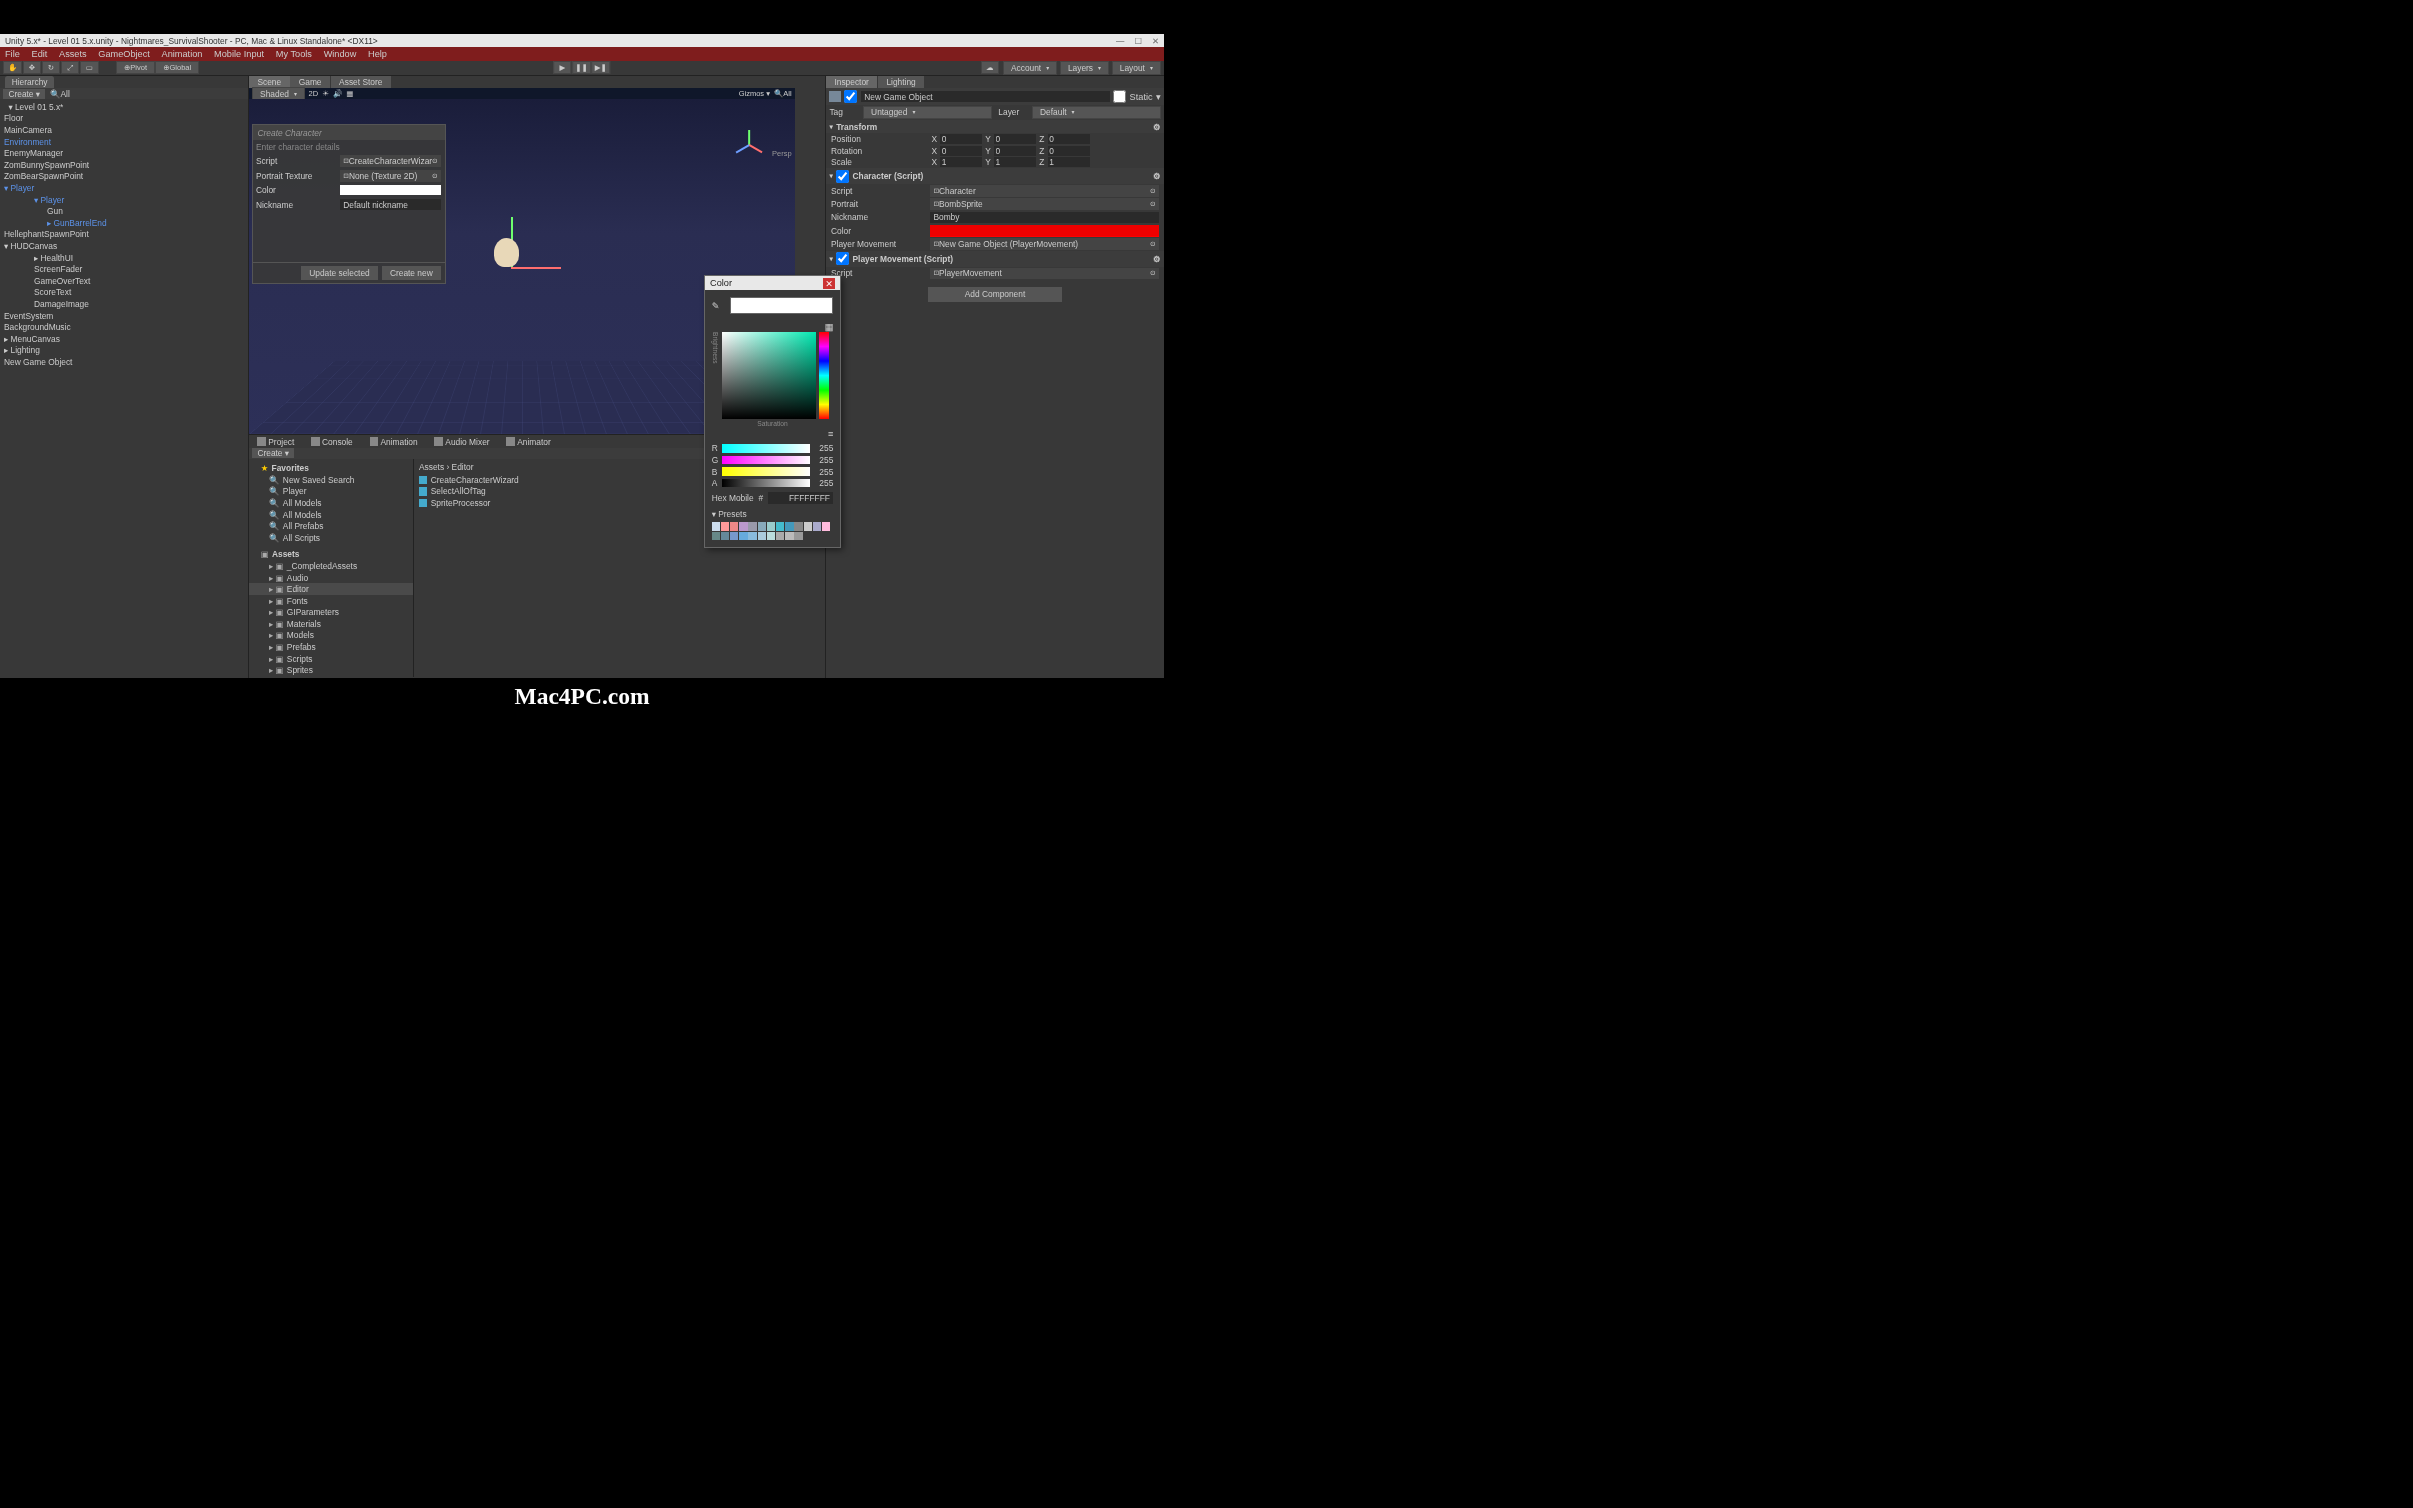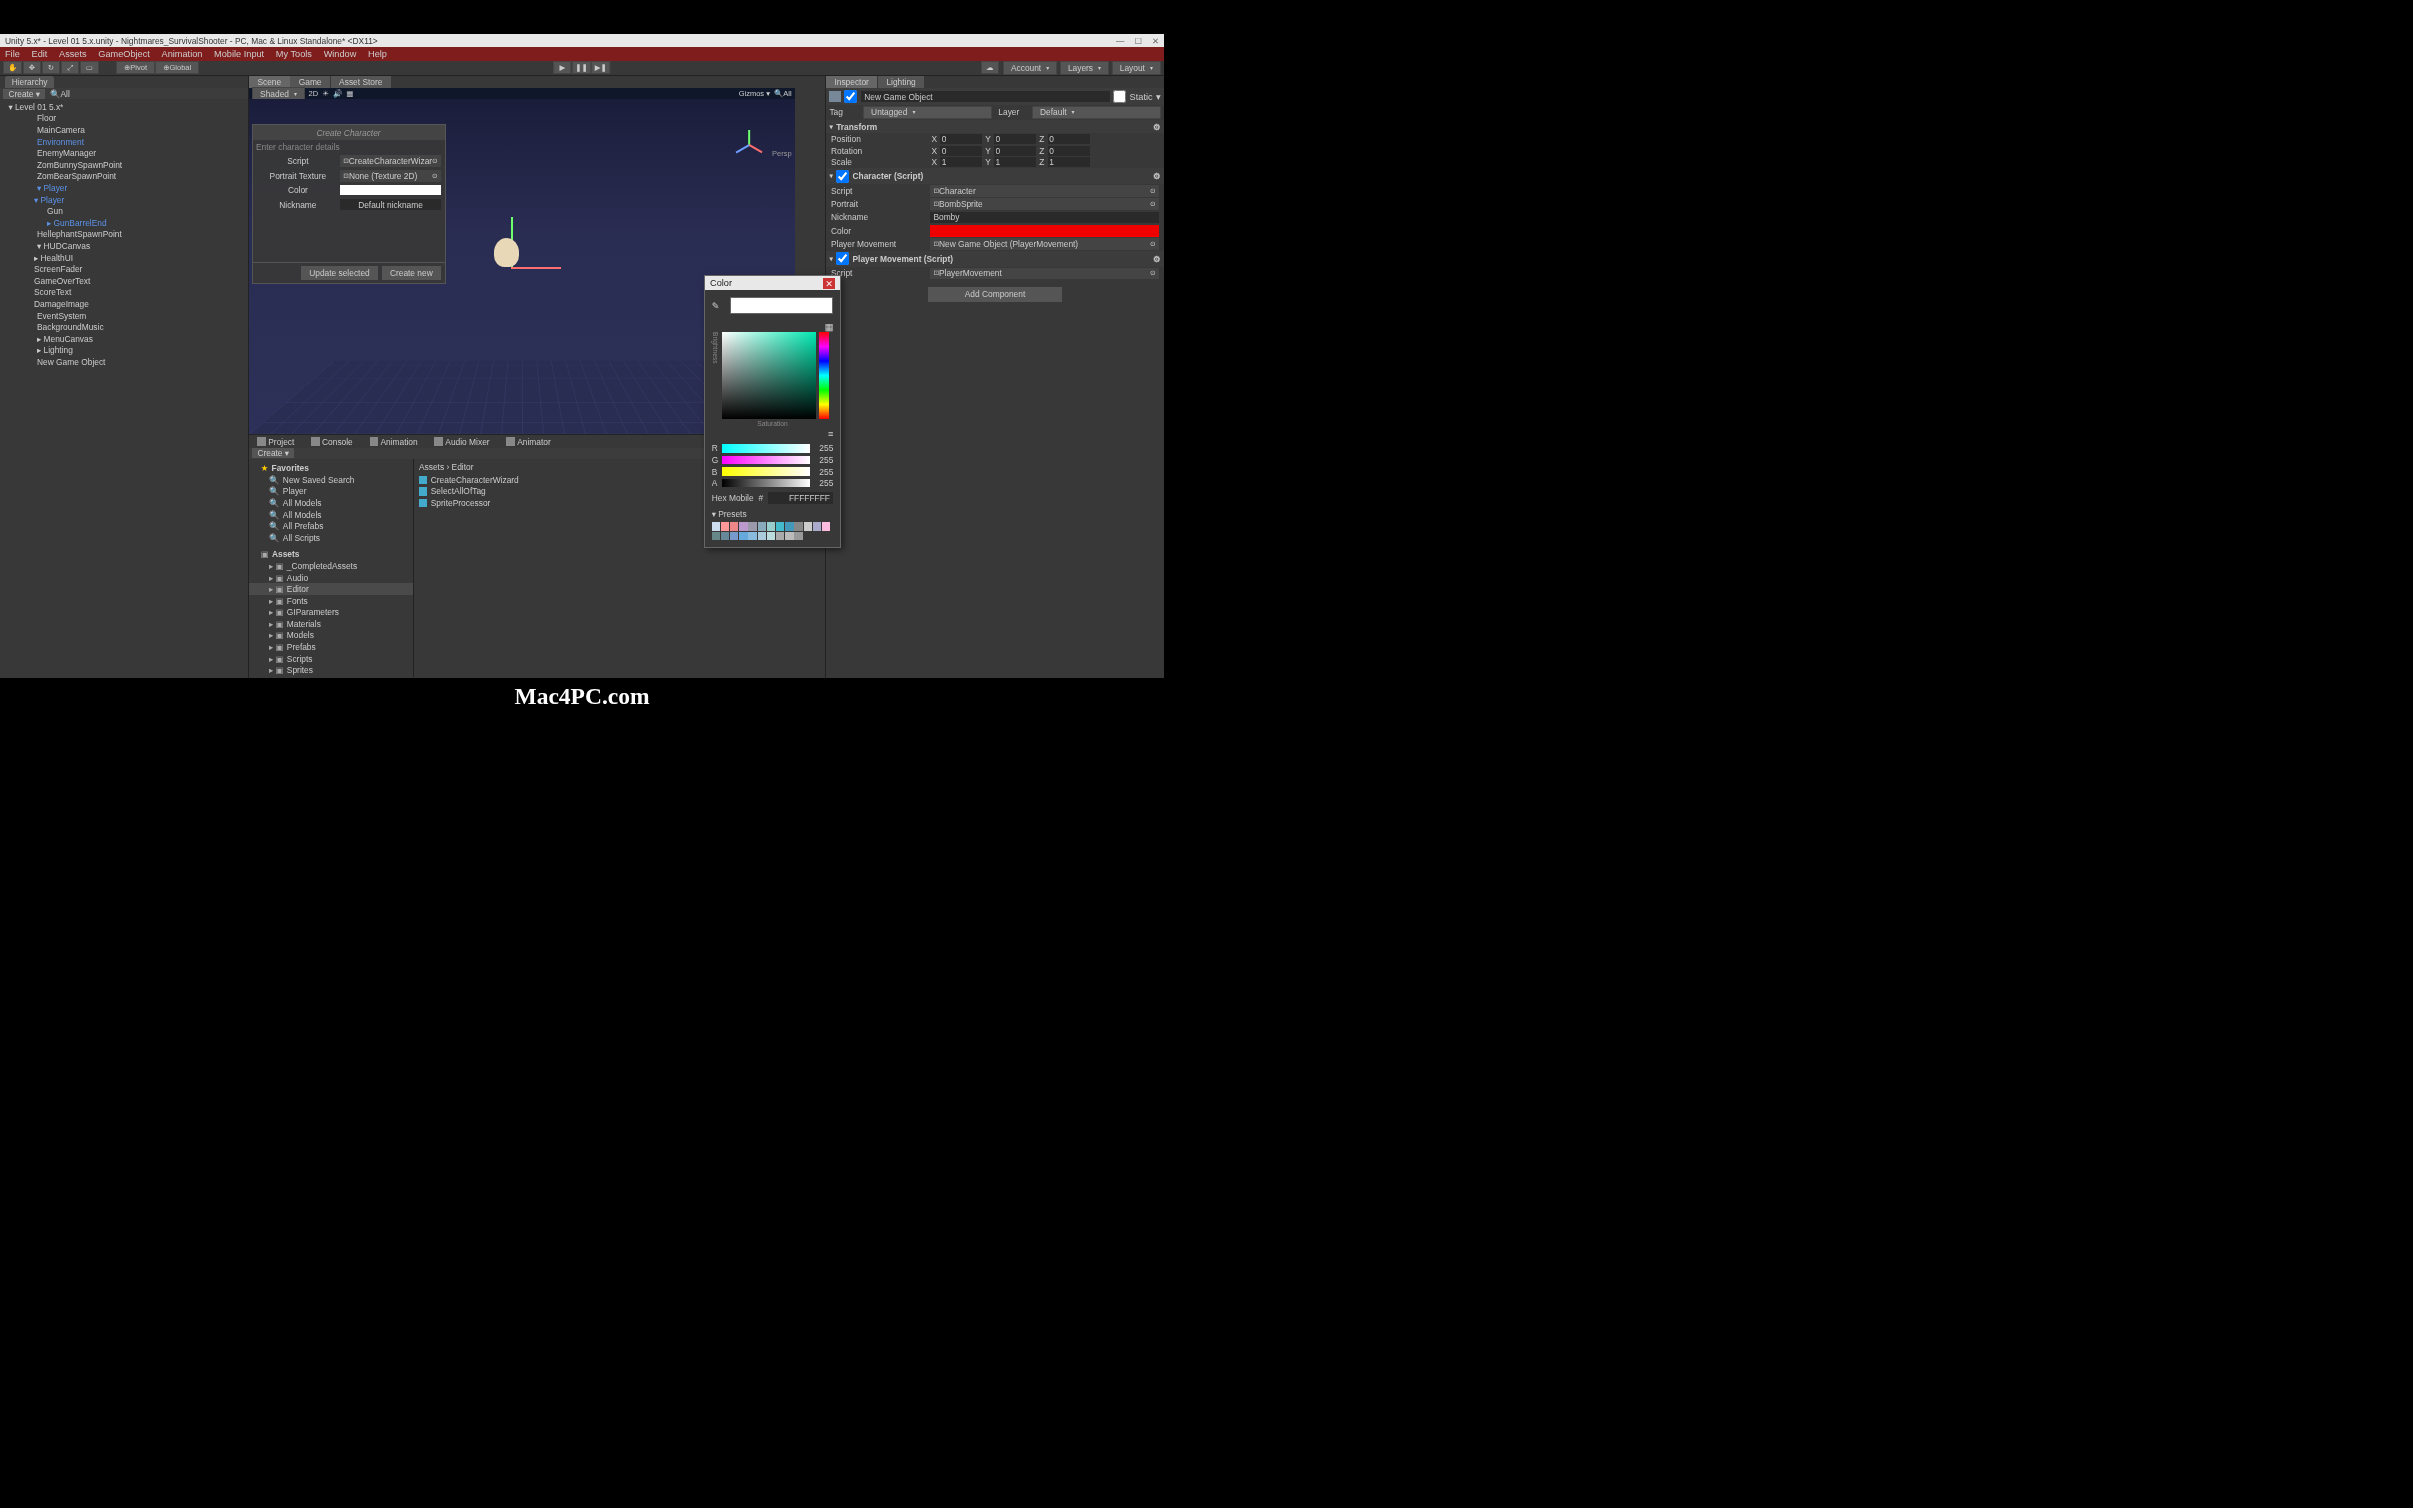--- a/index.html
+++ b/index.html
@@ -18,21 +18,21 @@
 .dropdown::after { content: "▾"; margin-left: 5px; font-size: 5.9px; }
 
 .content { display: flex; height: 602px; }
 .hierarchy { width: 249px; background: #383838; border-right: 0.8px solid #222; display: flex; flex-direction: column; }
 .panel-tab { height: 12.6px; background: #383838; padding: 1.7px 5px; font-size: 8.4px; display: flex; align-items: center; }
 .panel-tab .tab-active { background: #555; padding: 0.8px 6.7px; border-radius: 2.5px 2.5px 0 0; }
 .panel-header { height: 11px; background: #3c3c3c; display: flex; align-items: center; padding: 0 3.4px; font-size: 8.4px; }
 .panel-header .create { background: #555; padding: 0 5px; margin-right: 5px; }
 .hierarchy-list { flex: 1; overflow: auto; padding-top: 1.7px; }
 .h-item { padding: 0.8px 1.7px 0.8px 8.4px; font-size: 8.4px; cursor: pointer; }
-.h-item.i1 { padding-left: 37px; }
+.h-item.i1 { padding-left: 4px; }
 .h-item.i2 { padding-left: 34px; }
 .h-item.i3 { padding-left: 47px; }
 .h-item.blue { color: #5c92e8; }
 .h-item.root::before { content: "▾ "; }
 .h-item.expand::before { content: "▾ "; }
 .h-item.collapse::before { content: "▸ "; }
 
 .center { flex: 1; display: flex; flex-direction: column; position: relative; }
 .center-tabs { height: 12.6px; background: #383838; display: flex; align-items: center; }
 .ctab { padding: 0.8px 8.4px; font-size: 8.4px; background: #555; margin-right: 0.8px; }
@@ -48,21 +48,21 @@
 .gizmo .y { background: #6eff6e; transform: translate(-50%,-100%) rotate(0); }
 .gizmo .x { background: #ff6e6e; transform: translate(-50%,0) rotate(-60deg); }
 .gizmo .z { background: #6e9eff; transform: translate(-50%,0) rotate(60deg); }
 .gizmo-label { position: absolute; right: 3.4px; top: 50px; font-size: 7.5px; color: #999; }
 .scene-center { position: absolute; left: 48%; top: 50%; }
 .axis-line { position: absolute; }
 .axis-y { width: 1.7px; height: 50px; background: #6eff6e; left: 0; top: -50px; }
 .axis-x { width: 50px; height: 1.7px; background: #ff6e6e; left: 0; top: 0; }
 .char-sprite { position: absolute; left: -17px; top: -29px; width: 25px; height: 29px; background: #e8d8b8; border-radius: 50% 50% 40% 40%; }
 
-.create-wizard { position: absolute; left: 2.5px; top: 25px; width: 194px; background: rgba(56,56,56,0.92); border: 0.8px solid #555; text-align: center; }
+.create-wizard { position: absolute; left: 2.5px; top: 25px; width: 194px; background: rgba(56,56,56,0.92); border: 0.8px solid #555; }
 .wiz-title { padding: 2.5px 5px; background: #444; font-size: 8.4px; color: #999; font-style: italic; }
 .wiz-row { display: flex; padding: 1.7px 3.4px; font-size: 8.4px; align-items: center; }
 .wiz-label { width: 84px; }
 .wiz-val { flex: 1; background: #2a2a2a; padding: 0.8px 3.4px; }
 .wiz-buttons { display: flex; padding: 3.4px; gap: 3.4px; justify-content: flex-end; margin-top: 50px; border-top: 0.8px solid #555; }
 .wiz-btn { background: #555; padding: 1.7px 8.4px; font-size: 8.4px; }
 
 .bottom-panel { height: 230px; background: #383838; border-top: 1.7px solid #222; }
 .btabs { height: 12.6px; display: flex; align-items: center; font-size: 8.4px; }
 .btab { padding: 0.8px 8.4px; display: flex; align-items: center; gap: 2.5px; }

